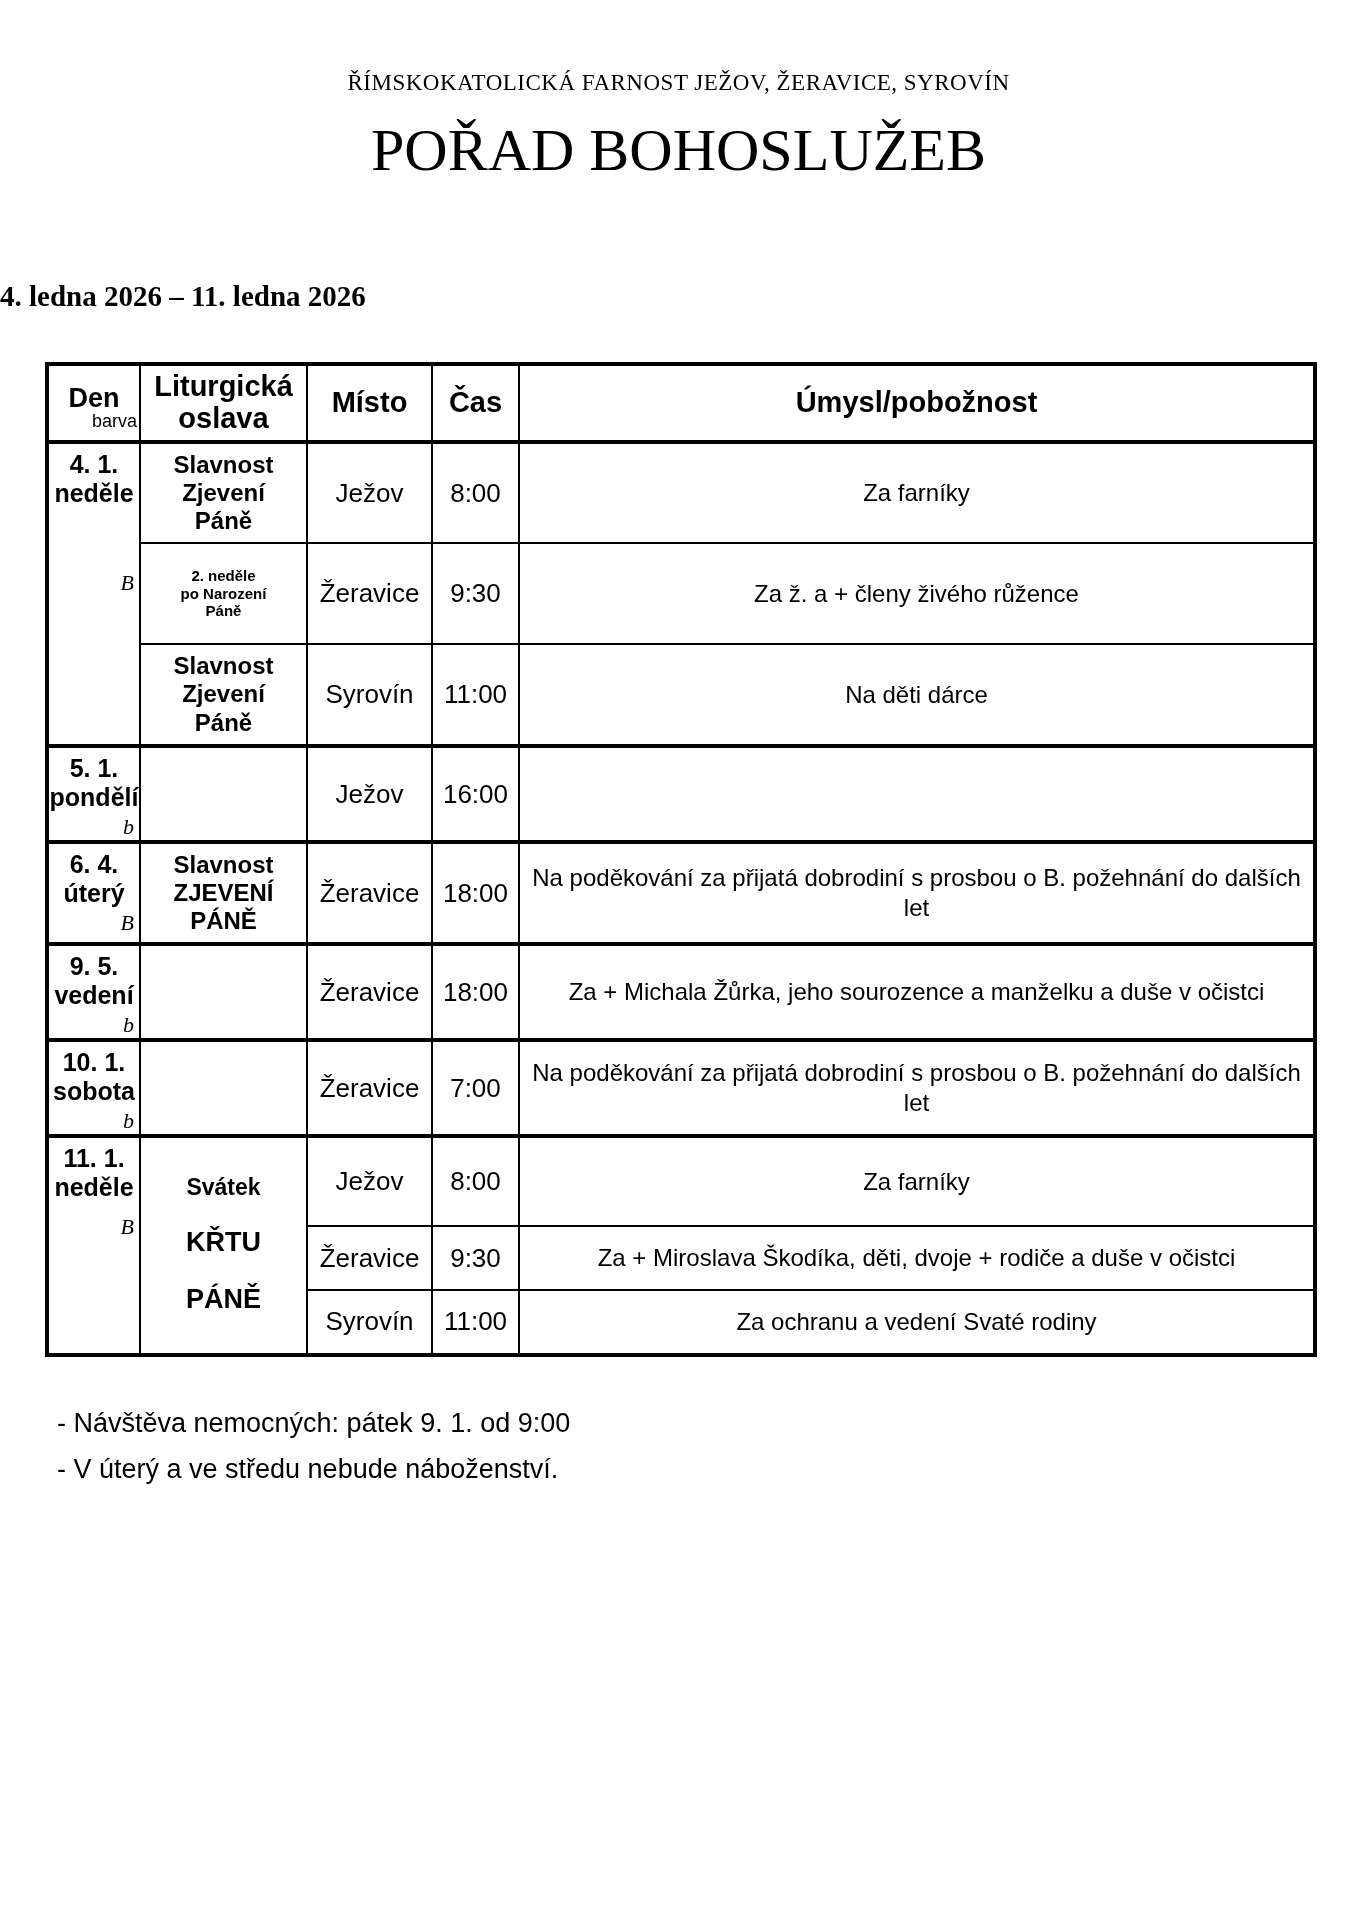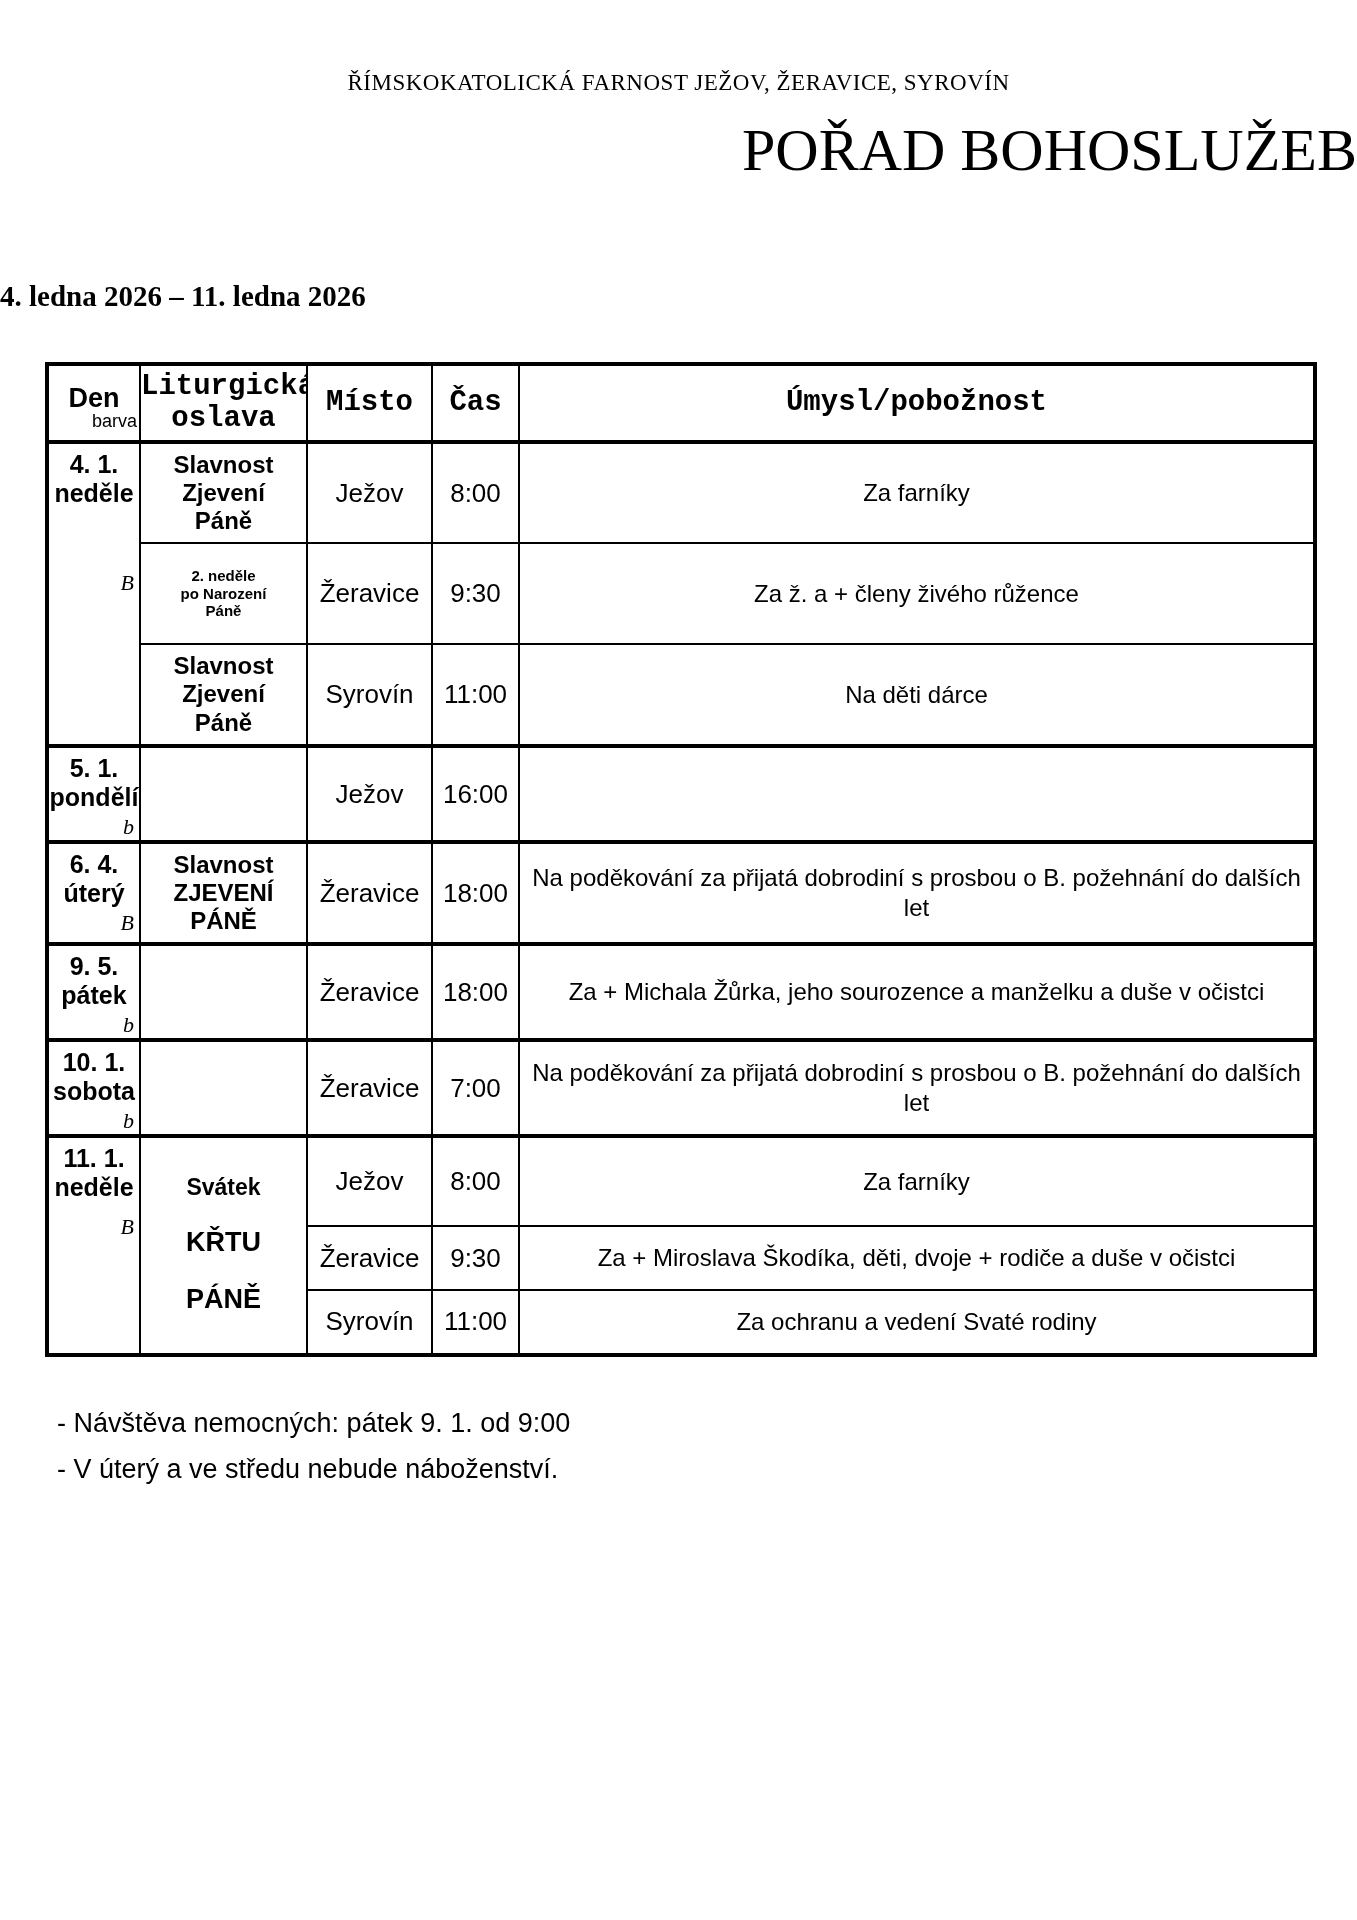--- a/index.html
+++ b/index.html
@@ -12,21 +12,21 @@
   .page { position:relative; width:1357px; height:1920px; background:#fff; overflow:hidden; }
 
   .parish-line {
     position:absolute; top:70px; left:0; width:100%;
     text-align:center;
     font-family:"Liberation Serif", serif;
     font-size:23px; letter-spacing:0.5px;
   }
   .doc-title {
     position:absolute; top:116px; left:0; width:100%;
-    text-align:right;
+    text-align:center;
     font-family:"Liberation Serif", serif;
     font-size:60px; font-weight:normal;
   }
   .date-range {
     position:absolute; top:280px; left:0; width:100%;
     font-family:"Liberation Serif", serif;
     font-size:29px; font-weight:bold;
   }
 
   table.schedule {
@@ -49,21 +49,21 @@
   tr.h101 { height:101px; }
   tr.h102 { height:102px; }
   tr.h96 { height:96px; }
   tr.h70 { height:70px; }
   tr.h50 { height:50px; }
 
   th.th-den { vertical-align:middle; padding-top:8px; }
   .den-h-main { font-size:27px; font-weight:bold; text-align:center; }
   .den-h-sub { font-size:18px; font-weight:normal; text-align:right; padding-right:2px; margin-top:-3px; }
   th.th-serif {
-    font-family:Liberation Mono, monospace;
+    font-family:Liberation Sans, sans-serif;
     font-size:29px; font-weight:bold;
     text-align:center; vertical-align:middle; line-height:1.1;
   }
 
   td.den { vertical-align:top; padding-top:6px; }
   .den-top { font-weight:bold; font-size:25px; text-align:center; line-height:1.16; }
   .den-letter {
     font-family:"Liberation Serif", serif; font-style:italic; font-weight:normal;
     font-size:22px; line-height:1; text-align:right; padding-right:5px;
   }
@@ -179,21 +179,21 @@
 PÁNĚ</td>
         <td class="mis">Žeravice</td>
         <td class="cas">18:00</td>
         <td class="umy">Na poděkování za přijatá dobrodiní s prosbou o B. požehnání do dalších let</td>
       </tr>
 
       <tr class="h96 group-start">
         <td class="den">
           <div class="den-top">
             <div>9. 5.</div>
-            <div>pátek</div>
+            <div>vedení</div>
           </div>
           <div class="den-letter low">b</div>
         </td>
         <td class="osl"></td>
         <td class="mis">Žeravice</td>
         <td class="cas">18:00</td>
         <td class="umy">Za + Michala Žůrka, jeho sourozence a manželku a duše v očistci</td>
       </tr>
 
       <tr class="h96 group-start">

